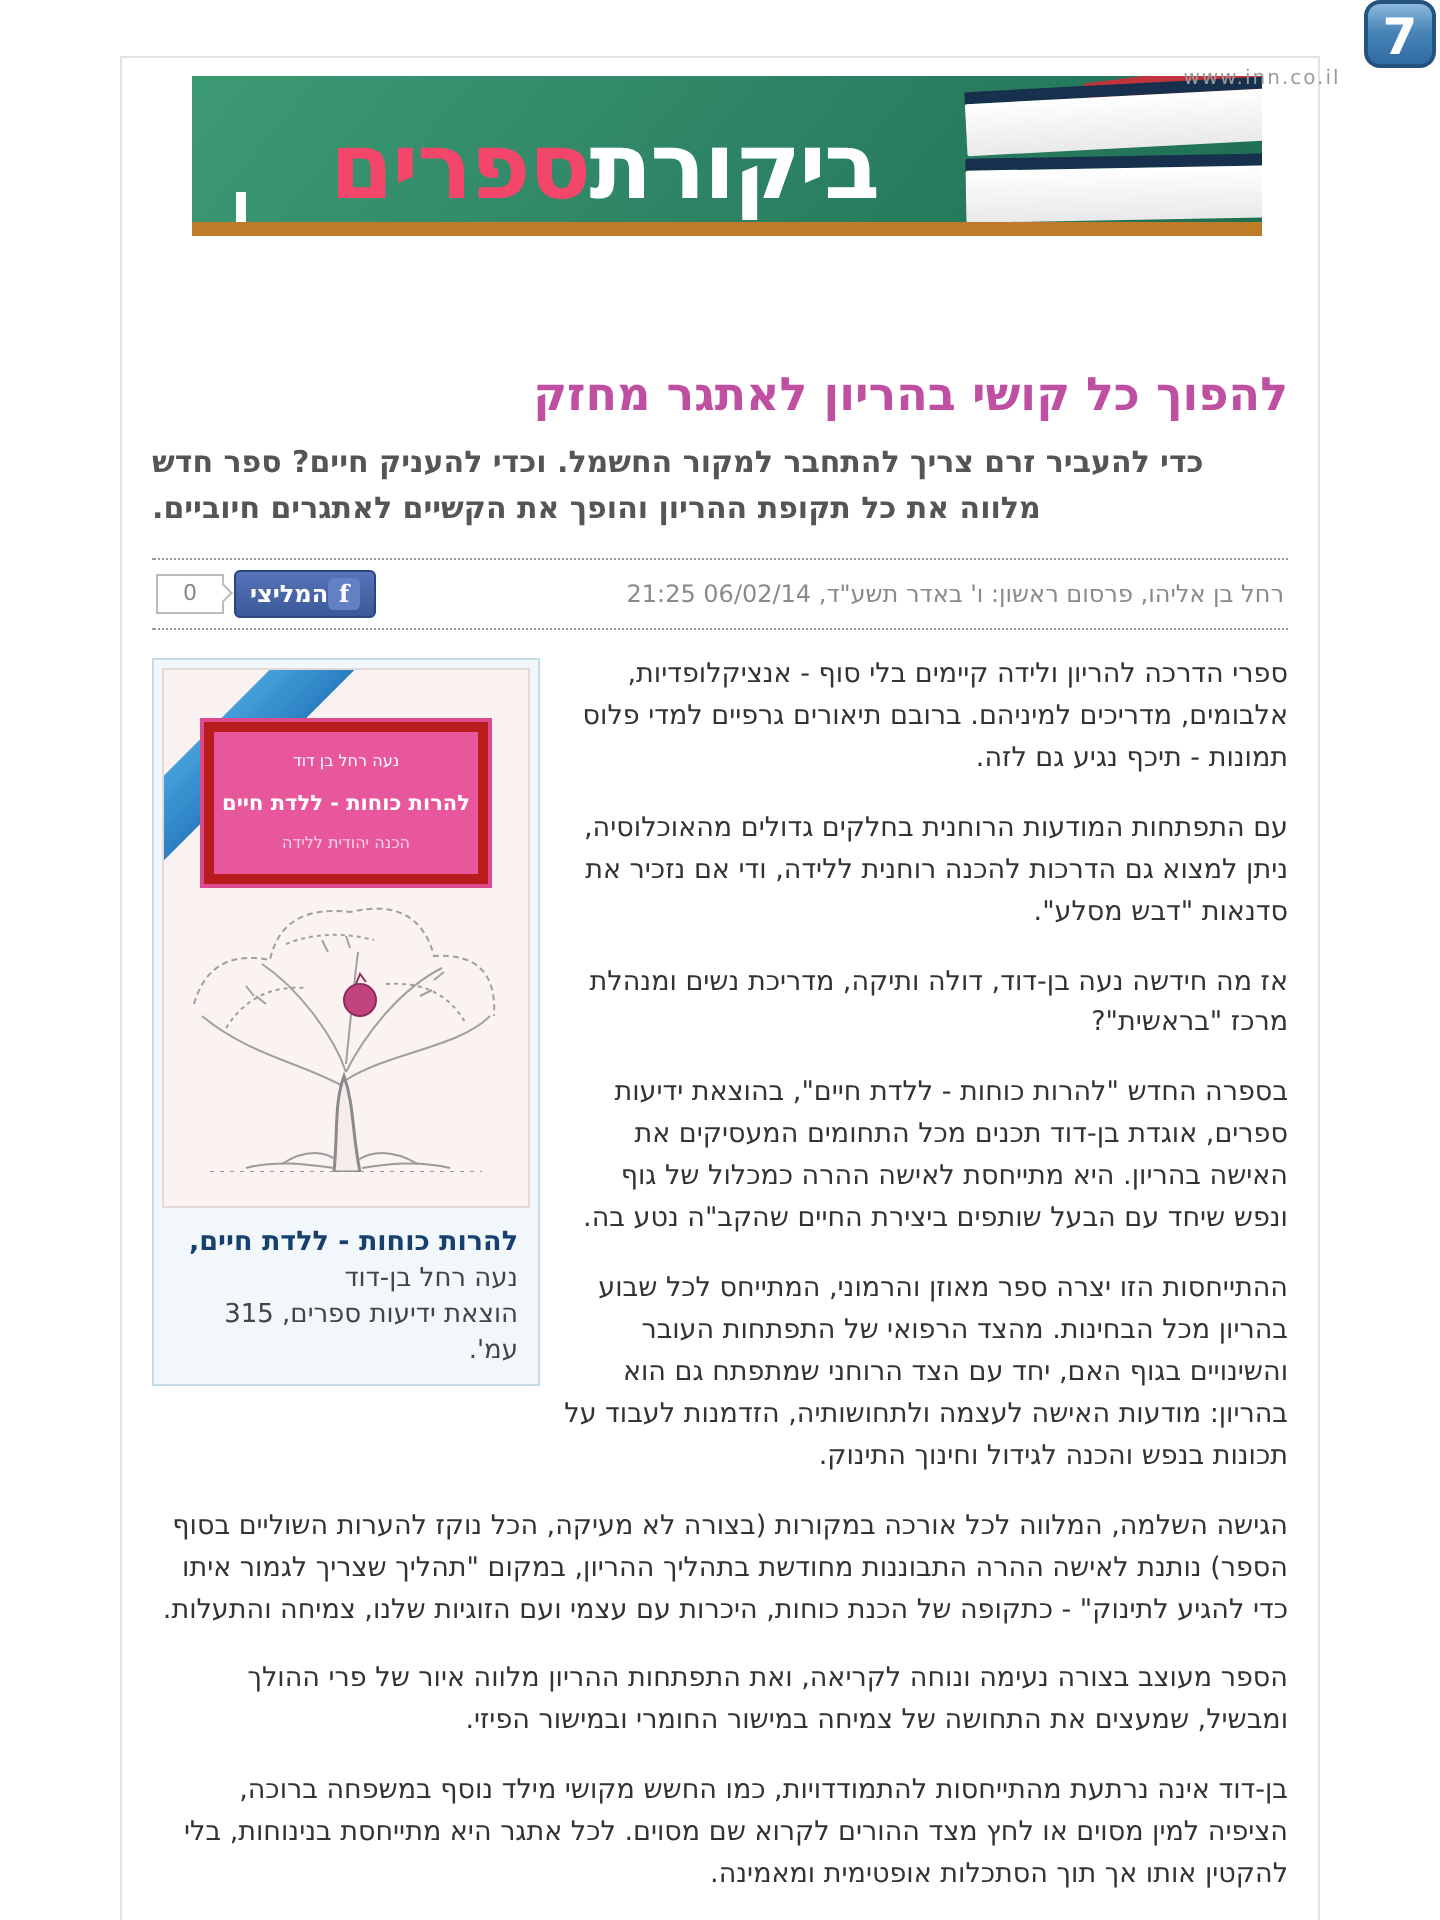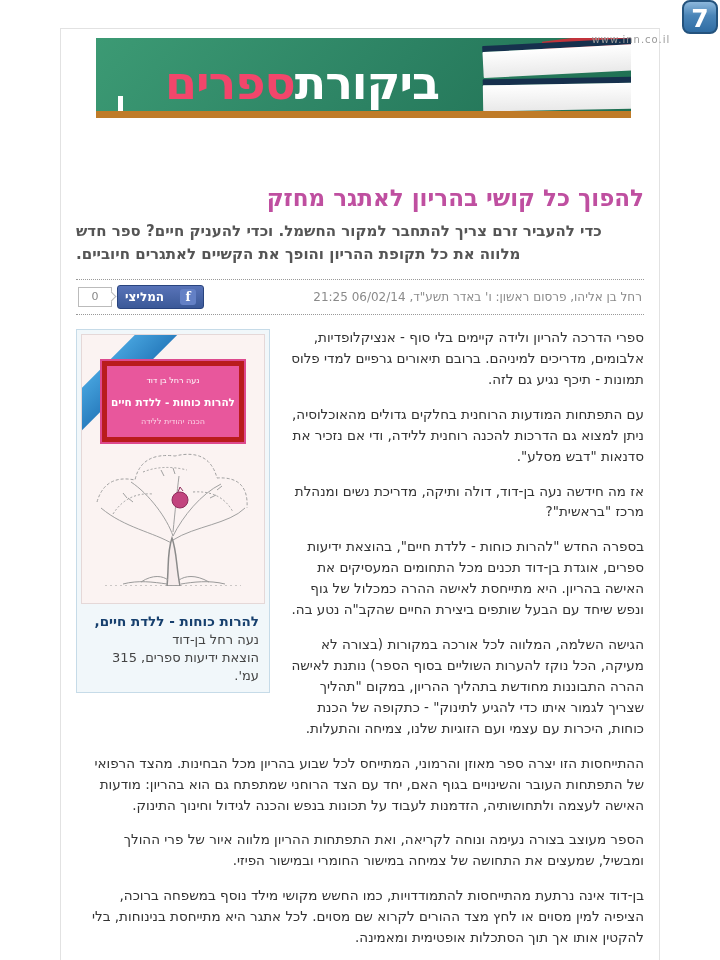--- a/index.html
+++ b/index.html
@@ -49,21 +49,21 @@
   .byline-row{
     border-top:1px dotted #999;border-bottom:1px dotted #999;
     padding:5px 2px;display:flex;justify-content:space-between;align-items:center;direction:rtl;
   }
   .byline{font-size:12px;color:#8a8a8a;}
   .share{direction:ltr;display:flex;align-items:center;gap:5px;}
   .cnt{position:relative;width:32px;height:18px;border:1px solid #bbb;background:#fff;
        color:#888;font-size:11px;text-align:center;line-height:18px;}
   .cnt::after{content:'';position:absolute;right:-4px;top:5px;width:6px;height:6px;background:#fff;
        border-top:1px solid #bbb;border-right:1px solid #bbb;transform:rotate(45deg);}
-  .fb-btn{display:flex;align-items:center;gap:16px;background:linear-gradient(#5873b8,#3b5998);
+  .fb-btn{display:flex;align-items:center;gap:0;background:linear-gradient(#5873b8,#3b5998);
        border:1px solid #29447e;border-radius:3px;padding:3px 7px;cursor:pointer;}
   .fb-label{color:#fff;font-size:12px;font-weight:bold;}
   .fb-ico{width:16px;height:16px;background:#6380c5;border-radius:3px;color:#fff;font-weight:bold;
        text-align:center;line-height:16px;font-size:12px;font-family:"DejaVu Serif",serif;}
   
   .body{margin-top:12px;font-size:13.5px;line-height:1.55;color:#333;text-align:right;}
   .body p{margin:0 0 14px 0;}
   
   .book-thumb{
     float:left;width:194px;background:#f1f7fa;border:1px solid #c6dbe8;
@@ -160,19 +160,19 @@
         <div class="cap-title">להרות כוחות - ללדת חיים,</div>
         <div class="cap-line">נעה רחל בן-דוד</div>
         <div class="cap-line">הוצאת ידיעות ספרים, 315 עמ'.</div>
       </div>
     </div>
 
     <p>ספרי הדרכה להריון ולידה קיימים בלי סוף - אנציקלופדיות, אלבומים, מדריכים למיניהם. ברובם תיאורים גרפיים למדי פלוס תמונות - תיכף נגיע גם לזה.</p>
     <p>עם התפתחות המודעות הרוחנית בחלקים גדולים מהאוכלוסיה, ניתן למצוא גם הדרכות להכנה רוחנית ללידה, ודי אם נזכיר את סדנאות "דבש מסלע".</p>
     <p>אז מה חידשה נעה בן-דוד, דולה ותיקה, מדריכת נשים ומנהלת מרכז "בראשית"?</p>
     <p>בספרה החדש "להרות כוחות - ללדת חיים", בהוצאת ידיעות ספרים, אוגדת בן-דוד תכנים מכל התחומים המעסיקים את האישה בהריון. היא מתייחסת לאישה ההרה כמכלול של גוף ונפש שיחד עם הבעל שותפים ביצירת החיים שהקב"ה נטע בה.</p>
+    <p>ההתייחסות הזו יצרה ספר מאוזן והרמוני, המתייחס לכל שבוע בהריון מכל הבחינות. מהצד הרפואי של התפתחות העובר והשינויים בגוף האם, יחד עם הצד הרוחני שמתפתח גם הוא בהריון: מודעות האישה לעצמה ולתחושותיה, הזדמנות לעבוד על תכונות בנפש והכנה לגידול וחינוך התינוק.</p>
     <p>הגישה השלמה, המלווה לכל אורכה במקורות (בצורה לא מעיקה, הכל נוקז להערות השוליים בסוף הספר) נותנת לאישה ההרה התבוננות מחודשת בתהליך ההריון, במקום "תהליך שצריך לגמור איתו כדי להגיע לתינוק" - כתקופה של הכנת כוחות, היכרות עם עצמי ועם הזוגיות שלנו, צמיחה והתעלות.</p>
-    <p>ההתייחסות הזו יצרה ספר מאוזן והרמוני, המתייחס לכל שבוע בהריון מכל הבחינות. מהצד הרפואי של התפתחות העובר והשינויים בגוף האם, יחד עם הצד הרוחני שמתפתח גם הוא בהריון: מודעות האישה לעצמה ולתחושותיה, הזדמנות לעבוד על תכונות בנפש והכנה לגידול וחינוך התינוק.</p>
     <p>הספר מעוצב בצורה נעימה ונוחה לקריאה, ואת התפתחות ההריון מלווה איור של פרי ההולך ומבשיל, שמעצים את התחושה של צמיחה במישור החומרי ובמישור הפיזי.</p>
     <p>בן-דוד אינה נרתעת מהתייחסות להתמודדויות, כמו החשש מקושי מילד נוסף במשפחה ברוכה, הציפיה למין מסוים או לחץ מצד ההורים לקרוא שם מסוים. לכל אתגר היא מתייחסת בנינוחות, בלי להקטין אותו אך תוך הסתכלות אופטימית ומאמינה.</p>
 
   </div>
 </div>
 
 </body></html>

